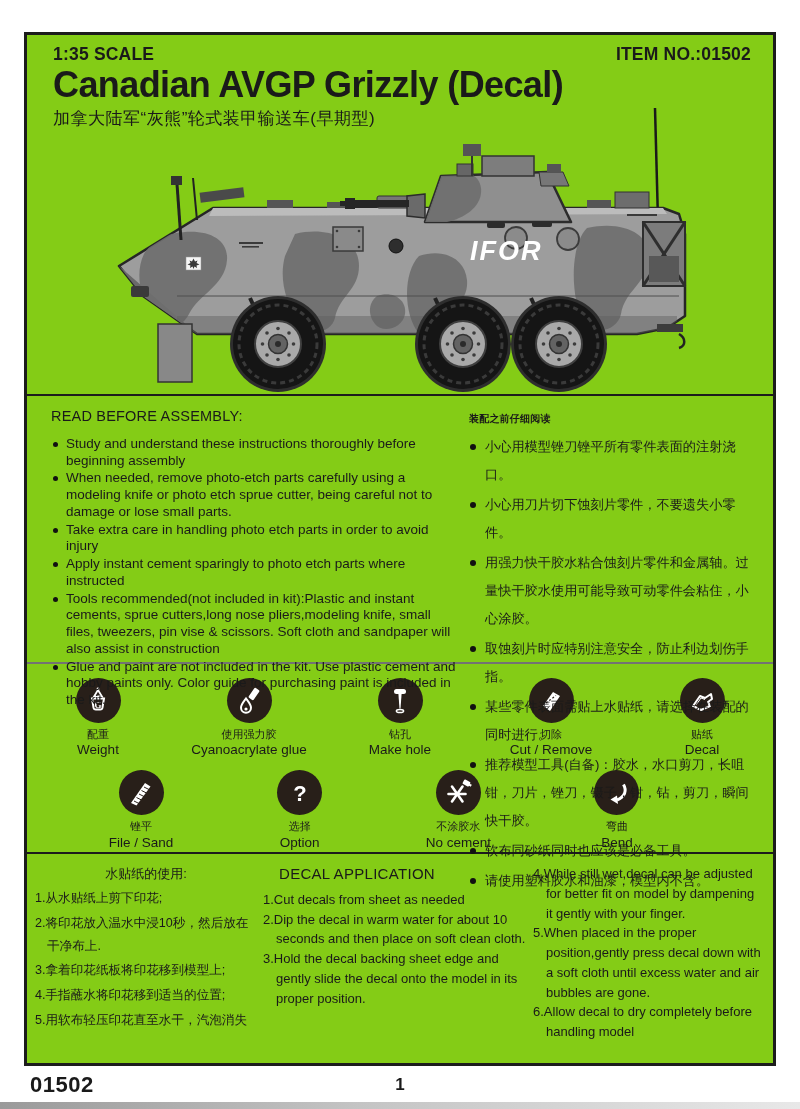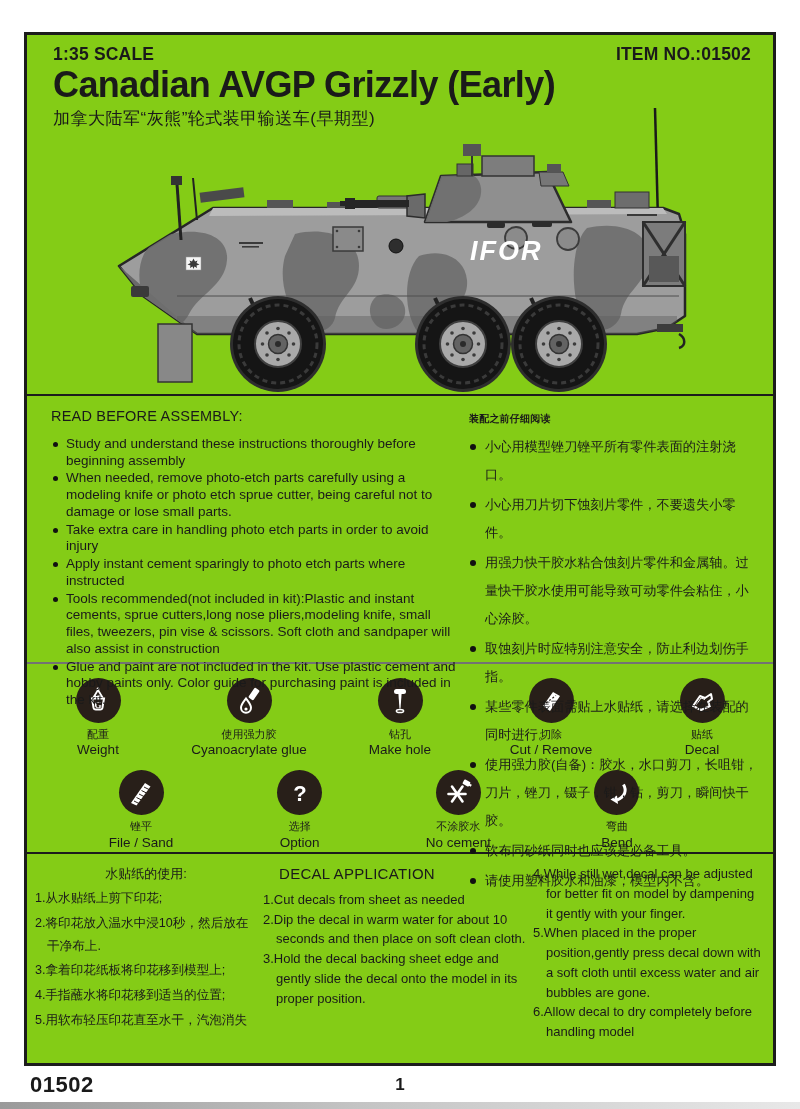--- a/index.html
+++ b/index.html
@@ -56,21 +56,21 @@
 </head>
 <body>
 
 <div class="frame">
 
   <div class="hdr">
     <div class="hdr-row">
       <span>1:35 SCALE</span>
       <span>ITEM NO.:01502</span>
     </div>
-    <div class="title-en">Canadian AVGP Grizzly (Early)</div>
+    <div class="title-en">Canadian AVGP Grizzly (Decal)</div>
     <div class="title-zh">加拿大陆军“灰熊”轮式装甲输送车(早期型)</div>
   </div>
 
   <div class="illus">
     <svg width="746" height="256" viewBox="0 0 746 256">
       <defs>
         <clipPath id="hc">
             <path d="M92 128 L186 70 L636 70 L652 76 L658 96 L658 178 L640 190 L610 196 L170 196 L116 158 Z"></path>
           </clipPath>
         <clipPath id="tc">
@@ -203,21 +203,21 @@
       </ul>
     </div>
     <div class="rb-zh">
       <h2>装配之前仔细阅读</h2>
       <ul>
         <li>小心用模型锉刀锉平所有零件表面的注射浇口。</li>
         <li>小心用刀片切下蚀刻片零件，不要遗失小零件。</li>
         <li>用强力快干胶水粘合蚀刻片零件和金属轴。过量快干胶水使用可能导致可动零件会粘住，小心涂胶。</li>
         <li>取蚀刻片时应特别注意安全，防止利边划伤手指。</li>
         <li>某些零件表面需贴上水贴纸，请选择在装配的同时进行。</li>
-        <li>使用强力胶(自备)：胶水，水口剪刀，长咀钳，刀片，锉刀，镊子，钳，钻，剪刀，瞬间快干胶。</li>
+        <li>推荐模型工具(自备)：胶水，水口剪刀，长咀钳，刀片，锉刀，镊子，钳，钻，剪刀，瞬间快干胶。</li>
         <li>软布同砂纸同时也应该是必备工具。</li>
         <li>请使用塑料胶水和油漆，模型内不含。</li>
       </ul>
     </div>
   </div>
 
   <div class="sym-section">
     <div class="symrow r1">
       <div class="sym">
         <div class="sym-circle">

